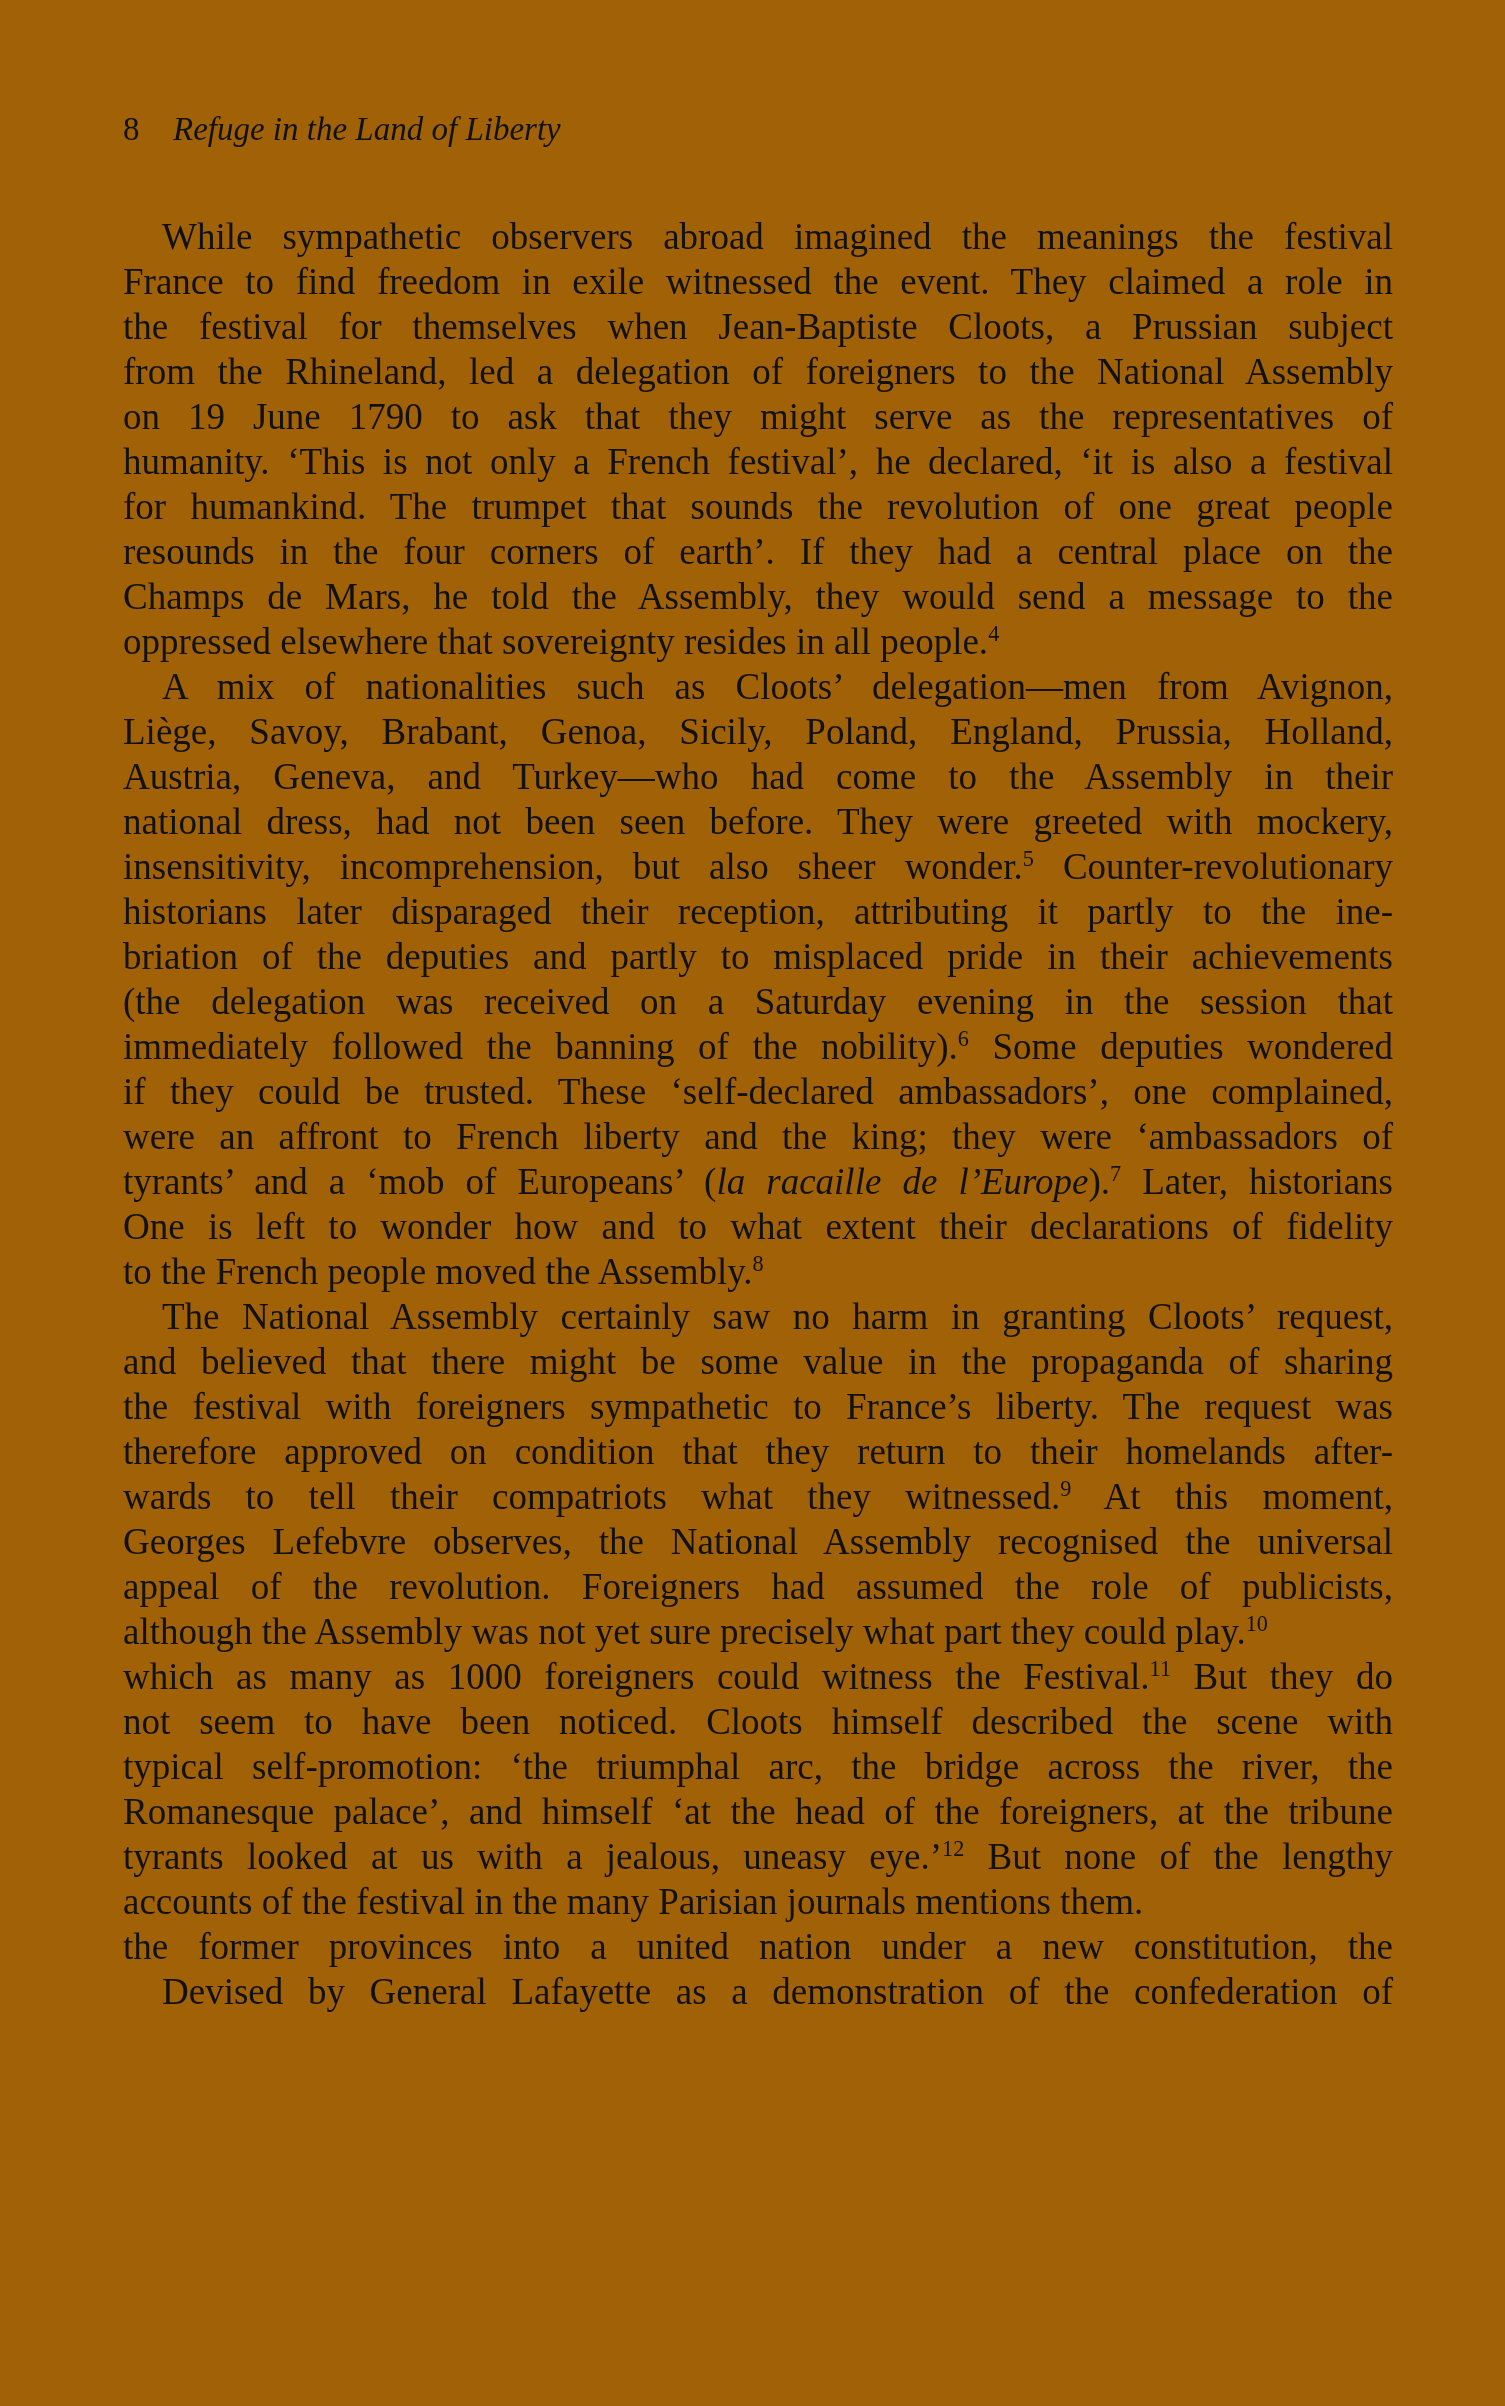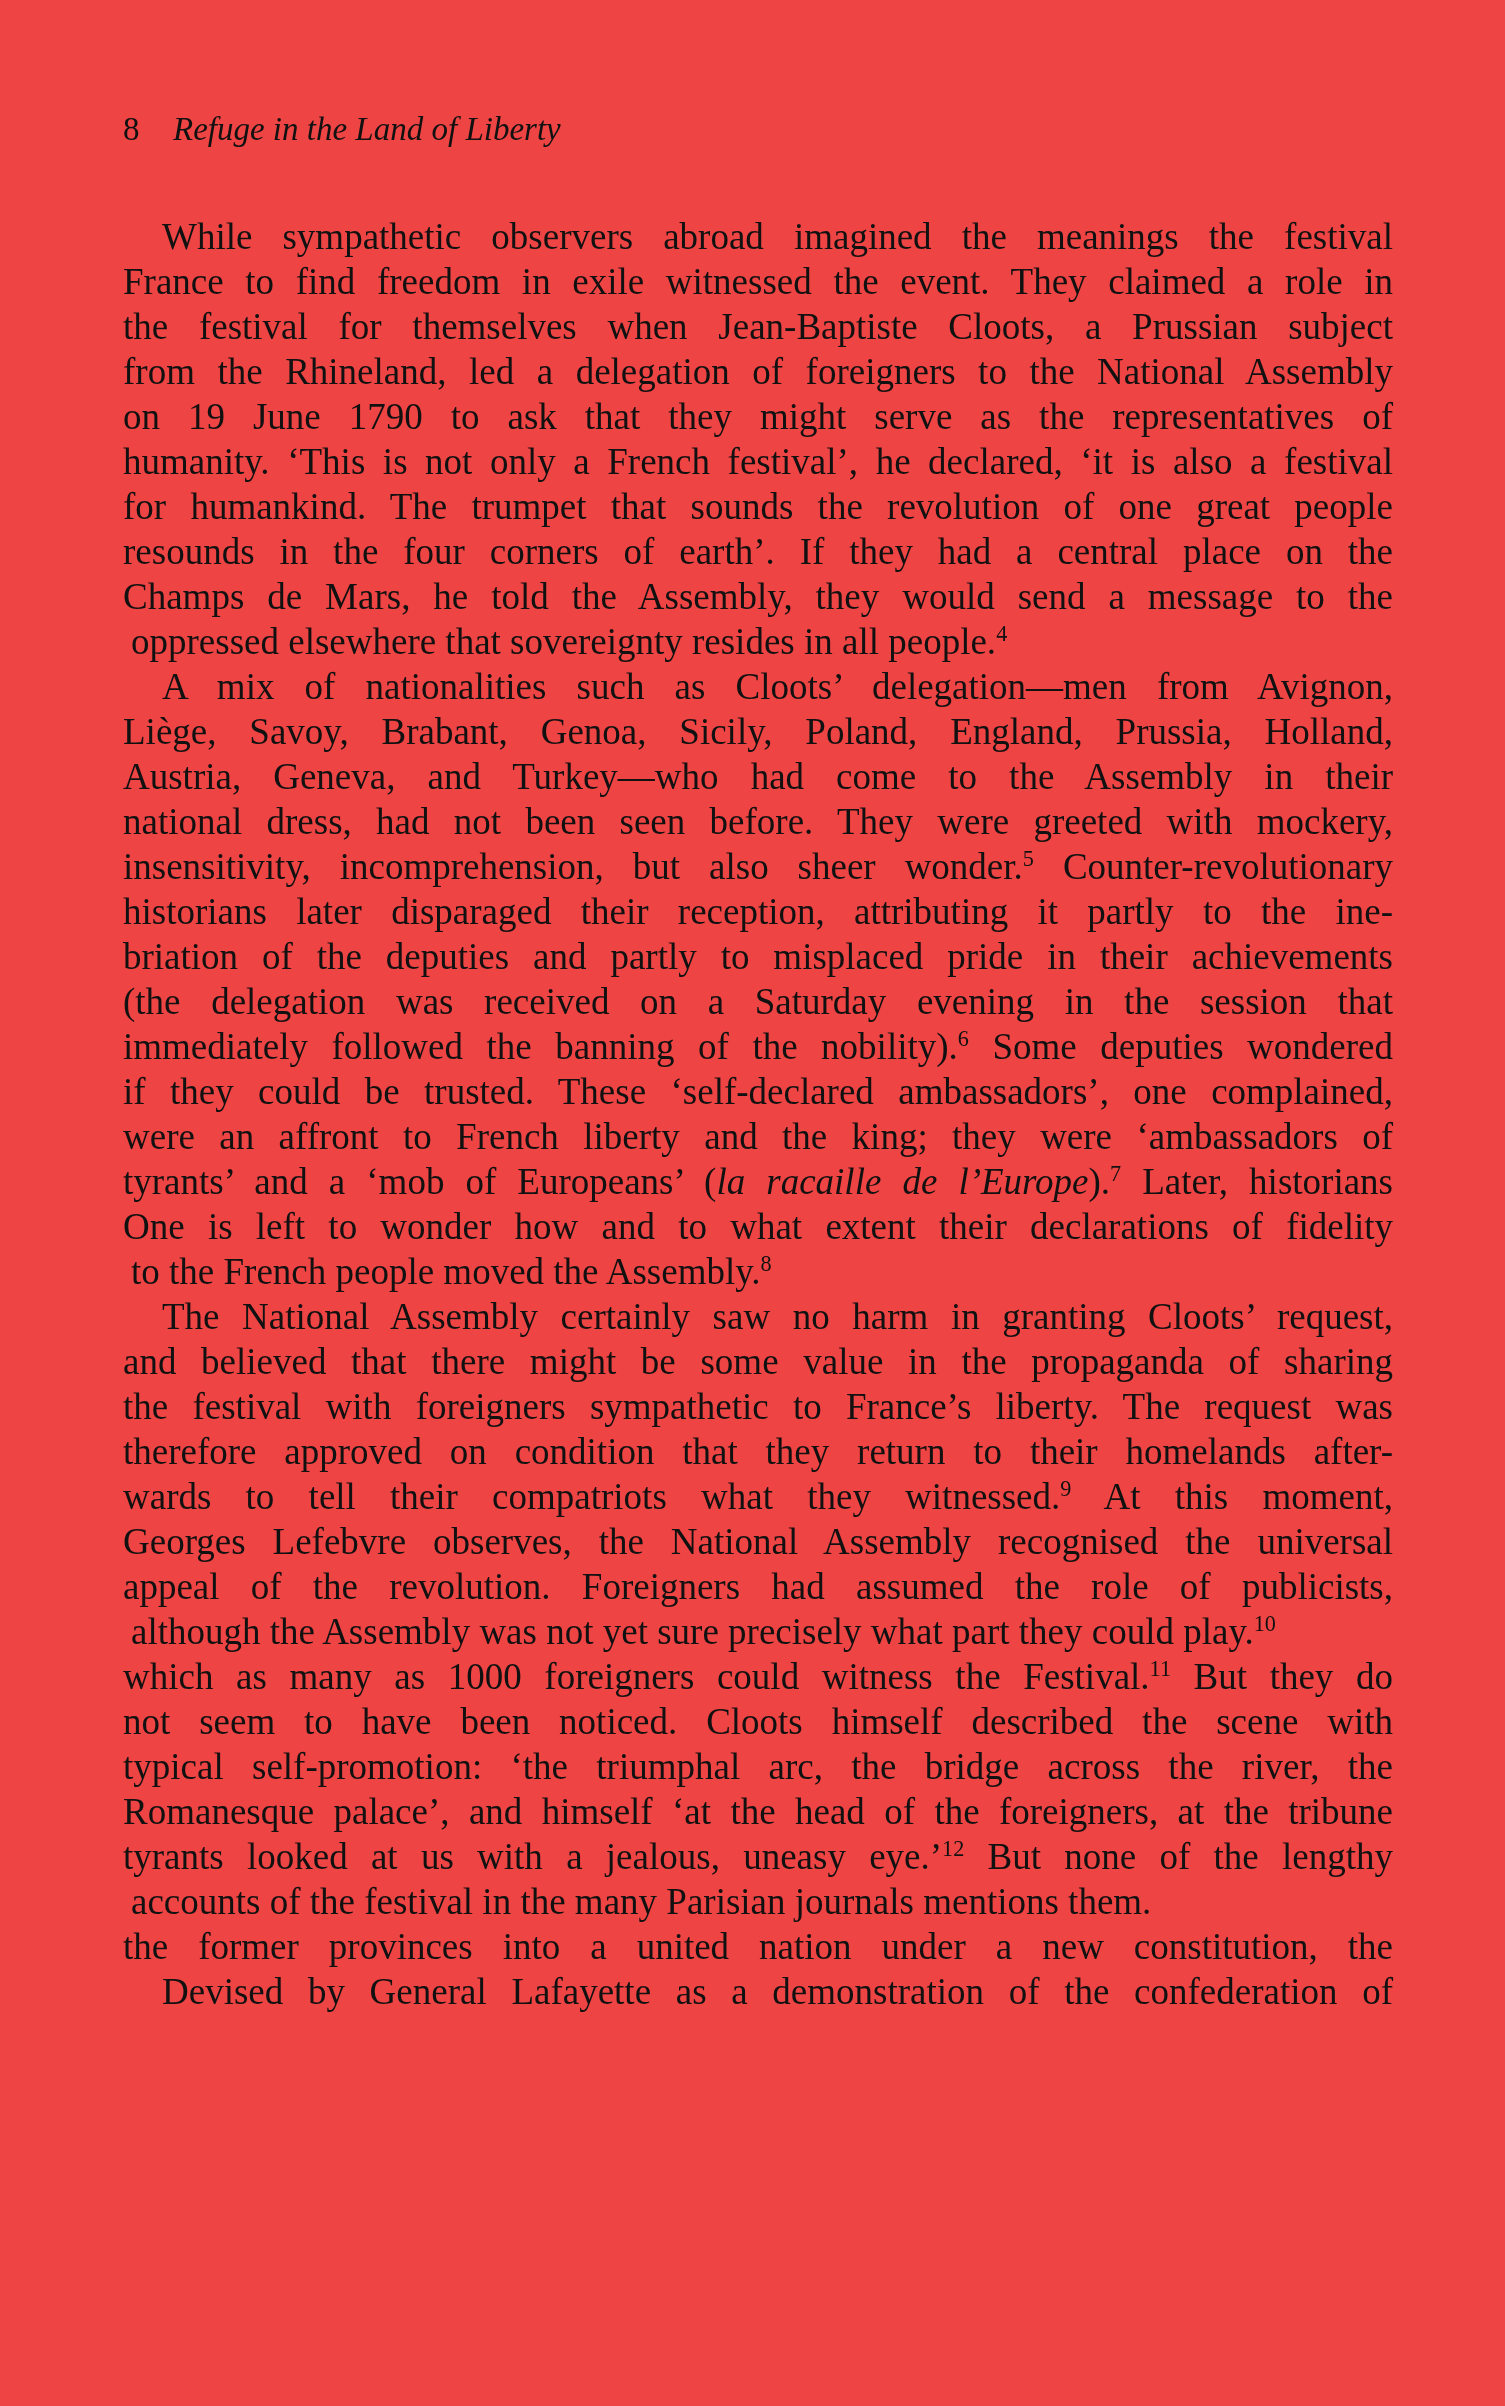--- a/index.html
+++ b/index.html
@@ -1,35 +1,35 @@
 <!DOCTYPE html>
 <html><head>
 <meta charset="utf-8">
 <style>
   html, body { margin: 0; padding: 0; background: #ffffff; }
   body { width: 1505px; height: 2406px; position: relative; overflow: hidden; color: #111; }
-  .page { position: absolute; left: 0; top: 0; width: 1505px; height: 2406px; background: #ef4444; }
+  .page { position: absolute; left: 0; top: 0; width: 1505px; height: 2406px; background: #a16207; }
   .running-head {
     position: absolute; left: 123px; top: 110px;
     font-family: "Liberation Serif", "DejaVu Serif", serif;
     font-size: 33px; line-height: 39px; white-space: nowrap;
   }
   .running-head .folio { display: inline-block; width: 50px; font-style: normal; }
   .running-head .title { font-style: italic; }
   .body {
     position: absolute; left: 123px; top: 214px; width: 1270px;
     font-family: "Liberation Serif", "DejaVu Serif", serif;
     font-size: 37px;
   }
   .line {
     display: block; height: 45px; line-height: 45px;
     white-space: nowrap; text-align: justify; text-align-last: justify;
     overflow: visible;
   }
-  .line.last { text-align-last: left; margin-left: 8px; }
+  .line.last { text-align-last: left; }
   .line.indent { padding-left: 39px; }
   sup { font-size: 60%; line-height: 0; vertical-align: 0.6em; }
   em { }
 </style>
 </head>
 <body>
 
 <div class="page">
 
   <div class="running-head">

